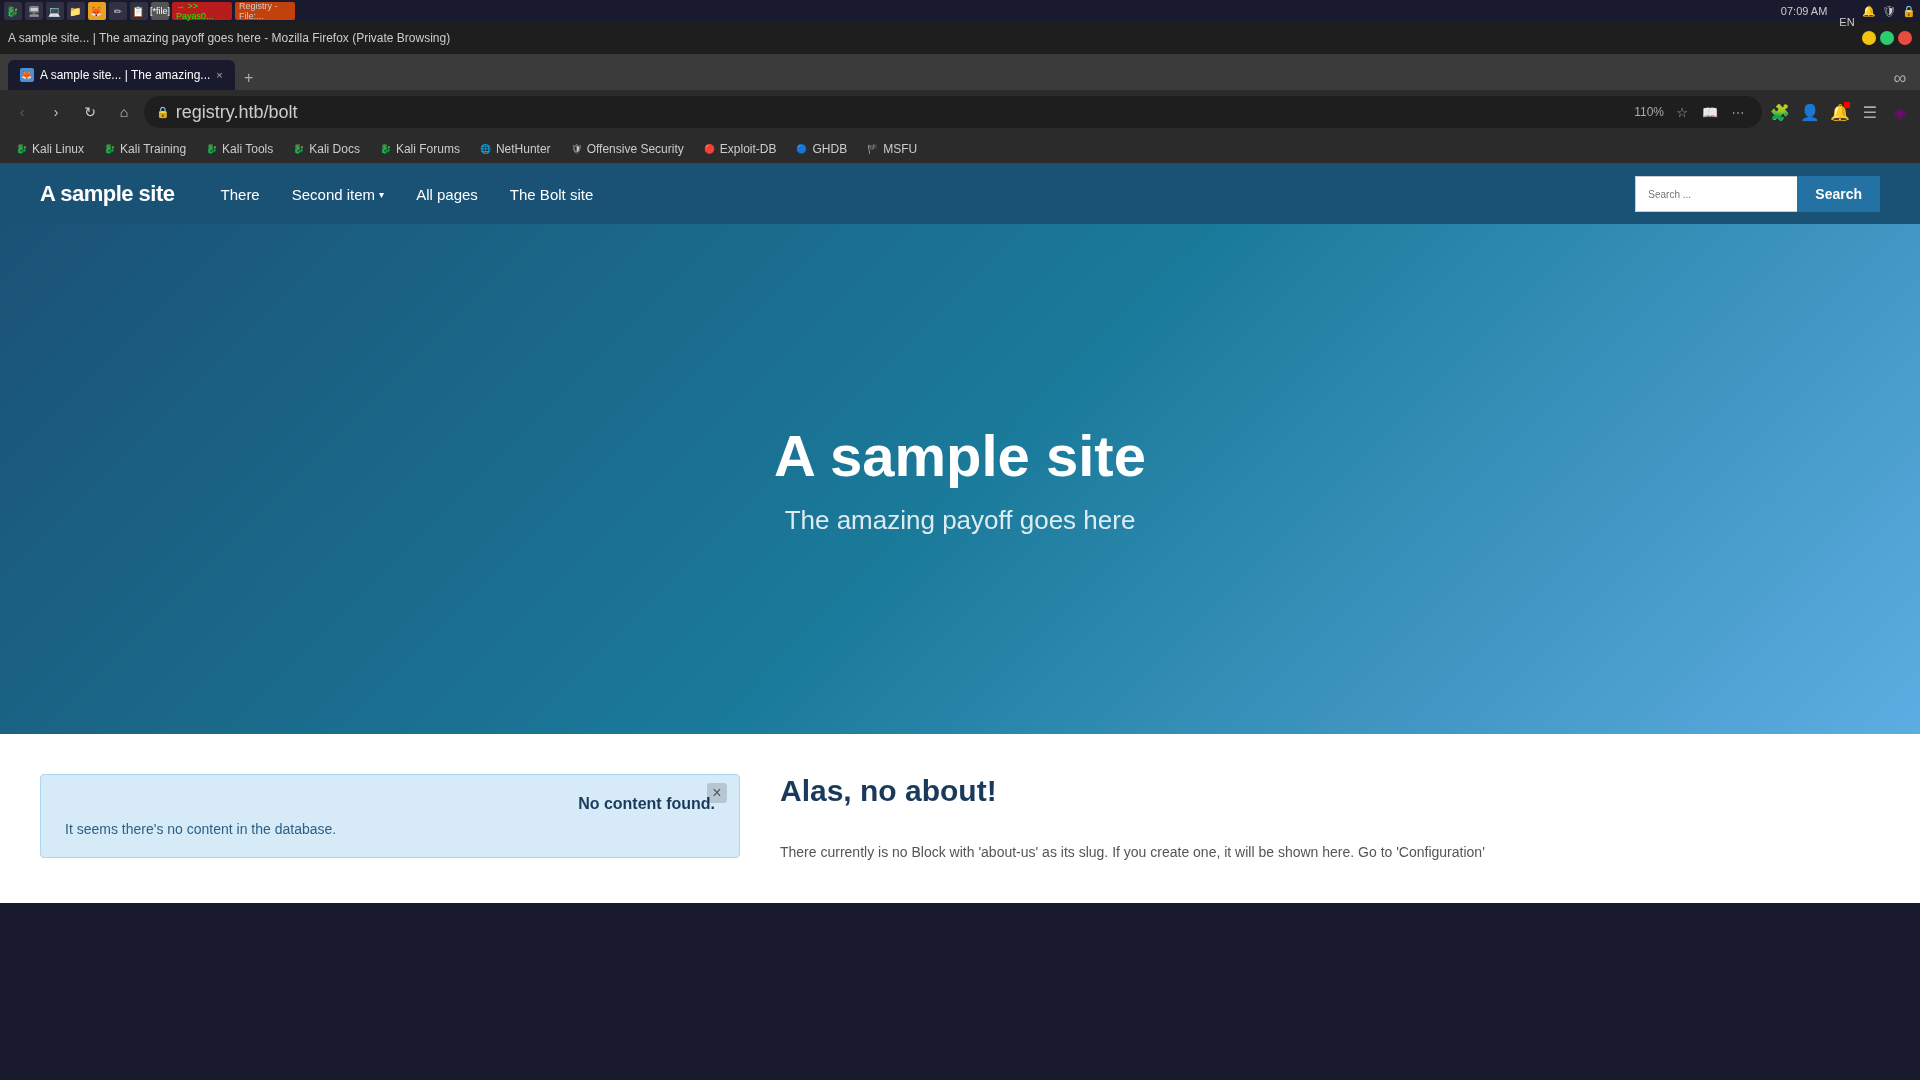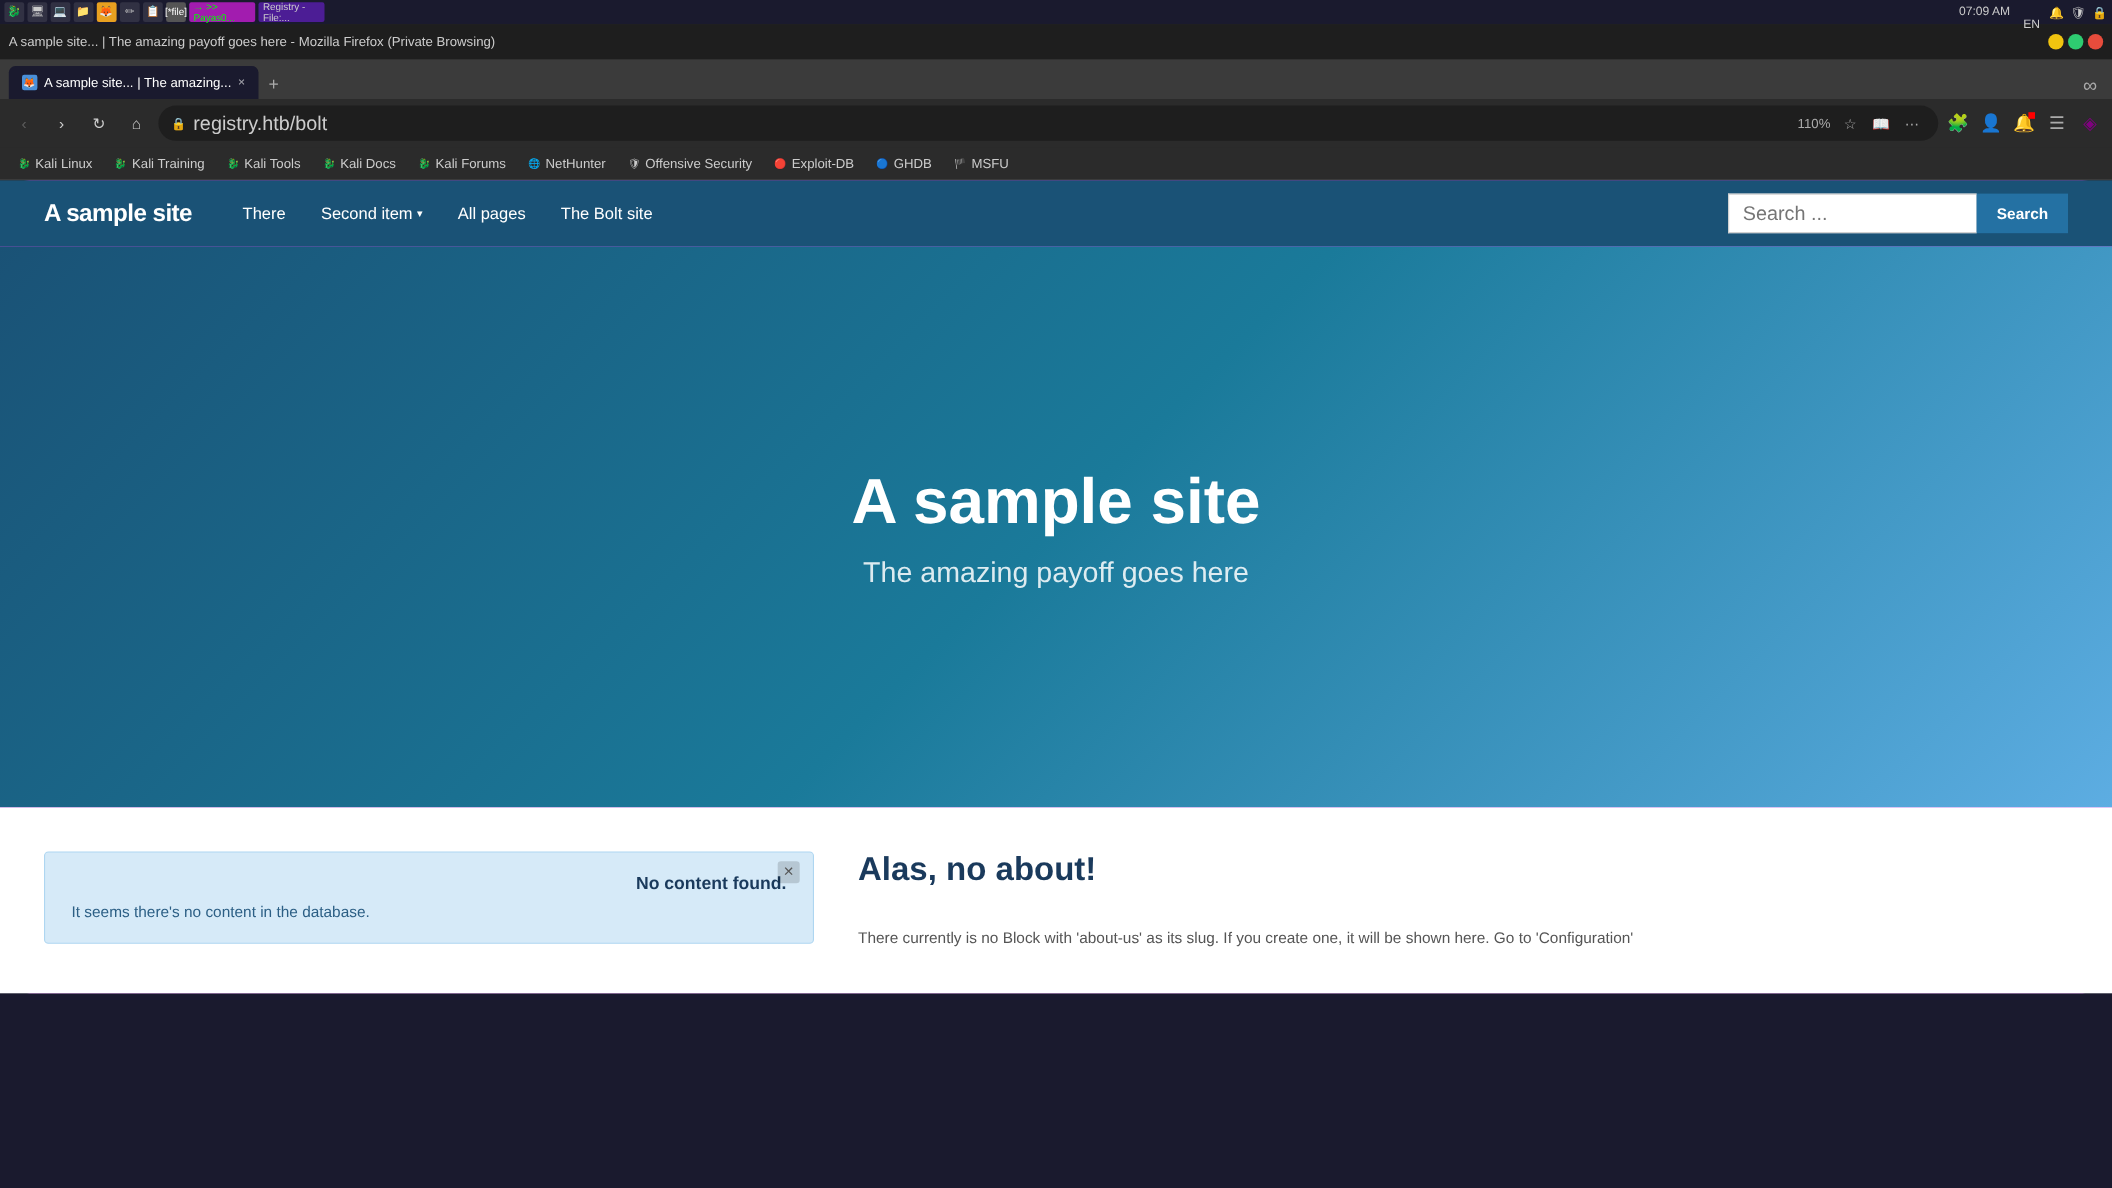--- a/index.html
+++ b/index.html
@@ -267,23 +267,23 @@
     .search-area {
       display: flex;
       align-items: center;
       gap: 0;
     }
     .search-input {
       height: 36px;
       border: 1px solid #ccc;
       border-right: none;
       padding: 12px 12px;
-      font-size: 18px;
+      font-size: 10px;
       outline: none;
-      width: 226px;
+      width: 162px;
       background: white;
     }
     .search-btn {
       height: 36px;
       background: #2471a3;
       color: white;
       border: none;
       padding: 0 18px;
       font-size: 14px;
       cursor: pointer;
@@ -379,22 +379,22 @@
 <div class="os-taskbar">
   <div class="taskbar-icons">
     <div class="taskbar-icon">🐉</div>
     <div class="taskbar-icon">🖥</div>
     <div class="taskbar-icon">💻</div>
     <div class="taskbar-icon">📁</div>
     <div class="taskbar-icon" style="background:#e8a020;">🦊</div>
     <div class="taskbar-icon">✏</div>
     <div class="taskbar-icon">📋</div>
     <div class="taskbar-icon" style="color:white; font-size:9px; background:#555; padding:1px 3px; border-radius:2px;">[*file]</div>
-    <div class="taskbar-icon" style="background:#a21caf; color:#0f0; font-size:9px; min-width:60px; padding:0 4px;">→ &gt;&gt; Payas0...</div>
-    <div class="taskbar-icon" style="background:#4c1d95; font-size:9px; min-width:60px; padding:0 4px;">Registry - File:...</div>
+    <div class="taskbar-icon" style="background:#b91c1c; color:#0f0; font-size:9px; min-width:60px; padding:0 4px;">→ &gt;&gt; Payas0...</div>
+    <div class="taskbar-icon" style="background:#c2410c; font-size:9px; min-width:60px; padding:0 4px;">Registry - File:...</div>
   </div>
   <span style="margin-left: auto; font-size:11px; color:#ccc;">07:09 AM</span>
   <span style="font-size:11px; color:#ccc; margin-left:8px;margin-top:21px;">EN</span>
   <div style="font-size:11px; margin-left:4px;">🔔</div>
   <div style="font-size:11px; margin-left:2px;">🛡</div>
   <div style="font-size:11px; margin-left:2px;">🔒</div>
 </div>
 
 <div class="browser-chrome">
 

